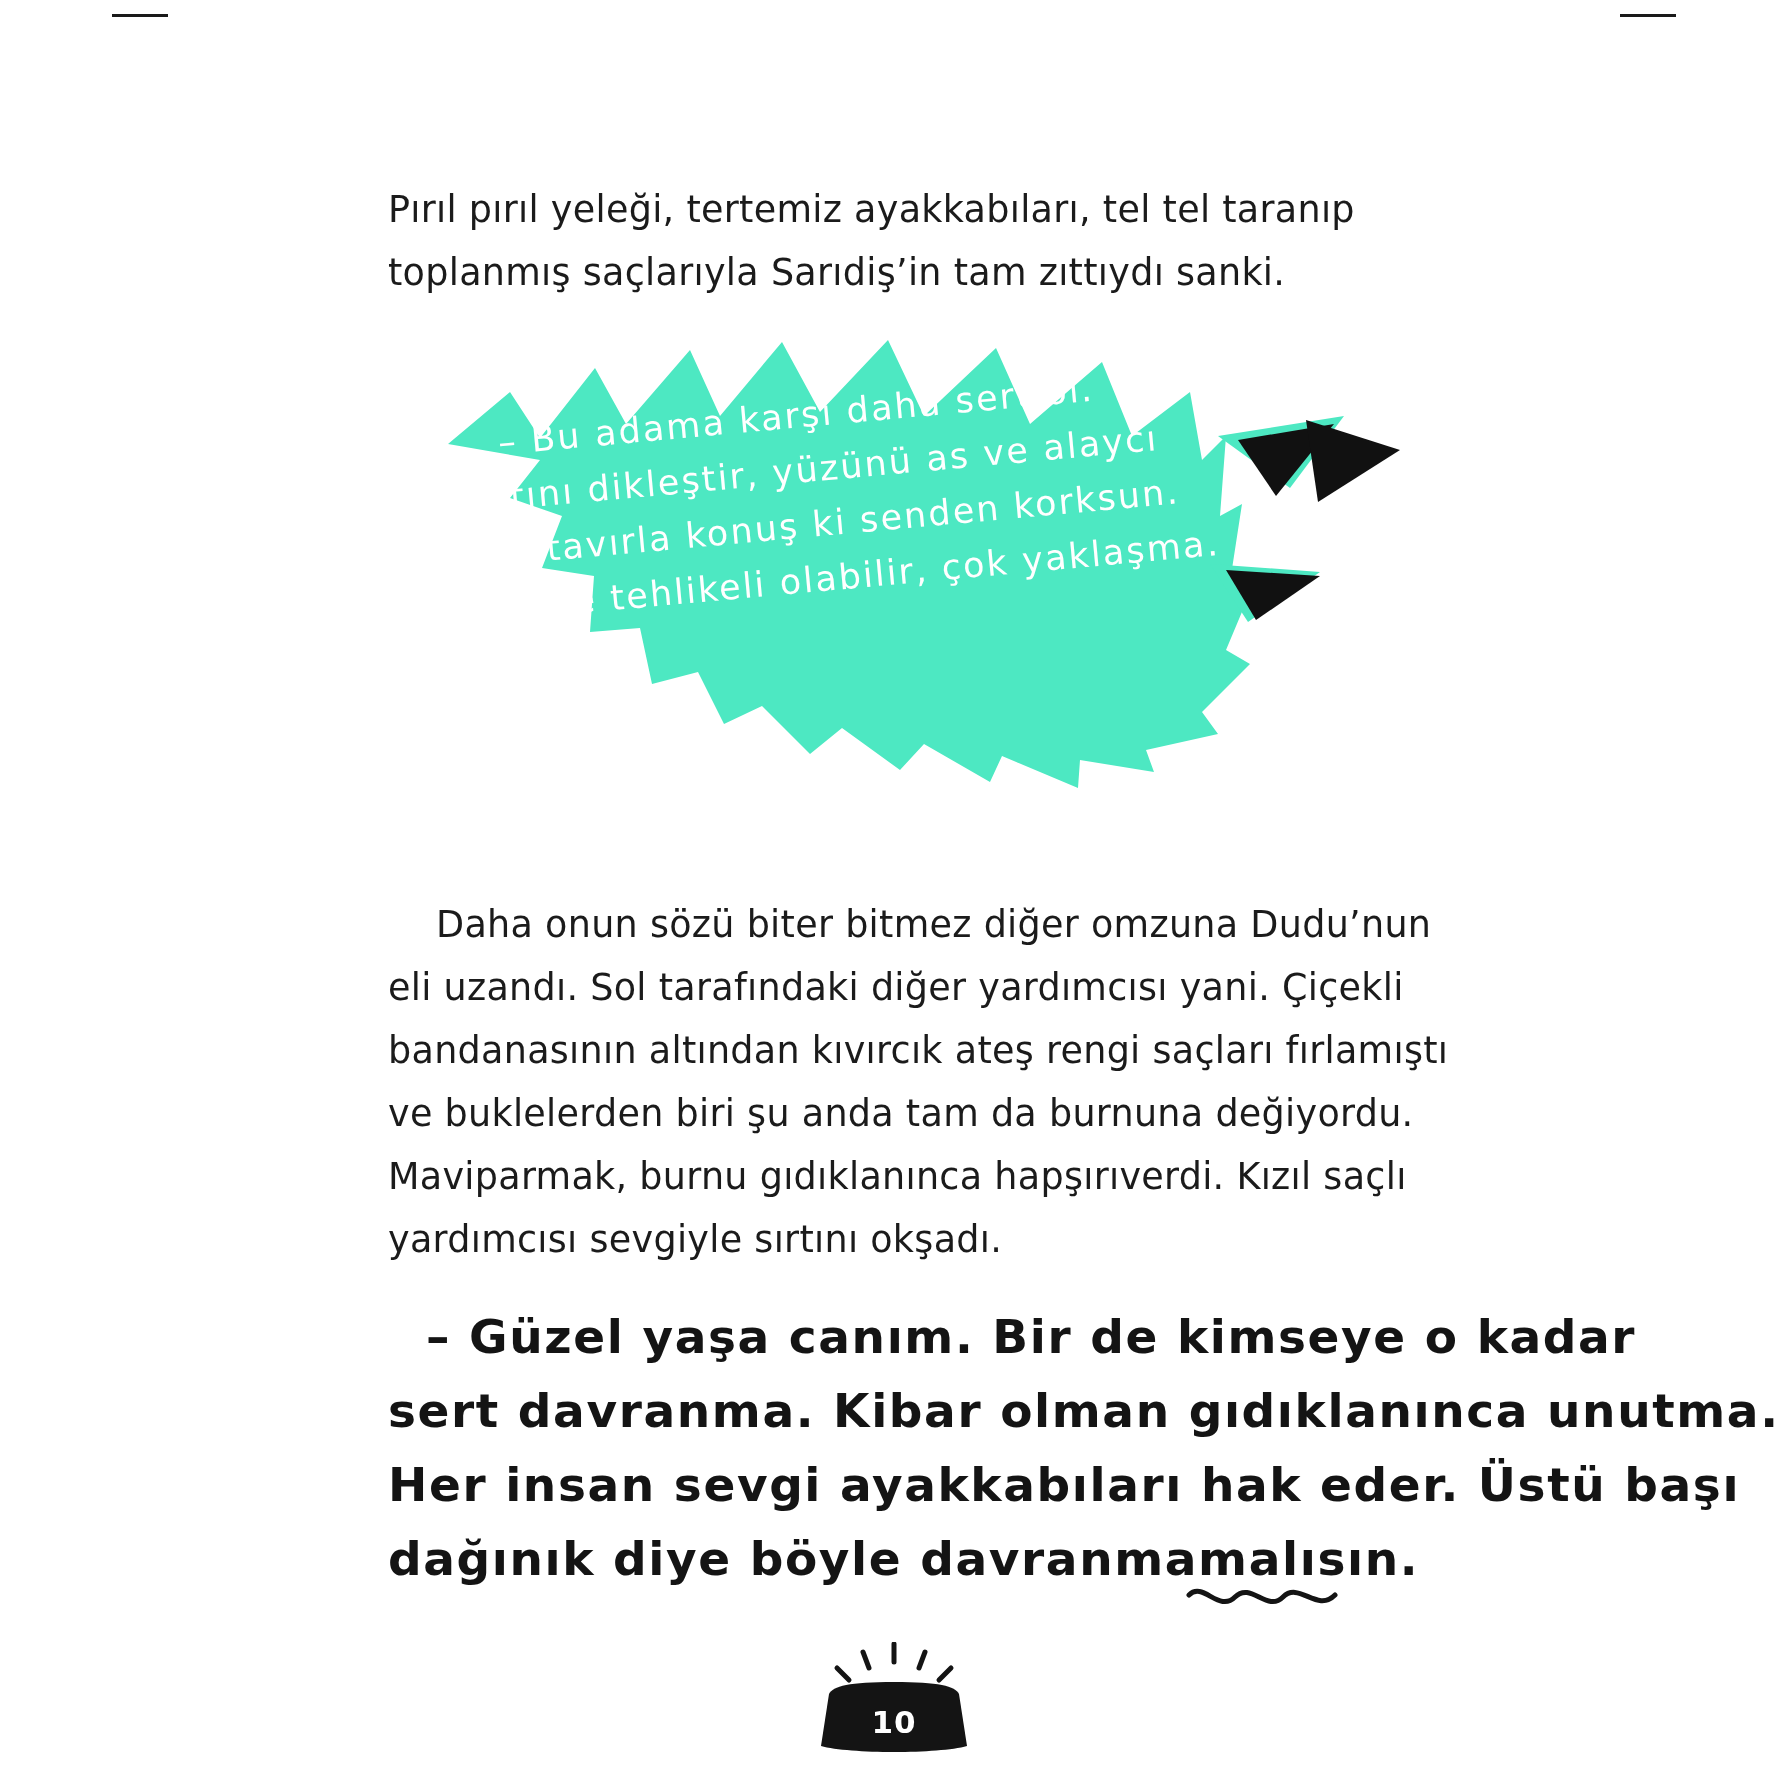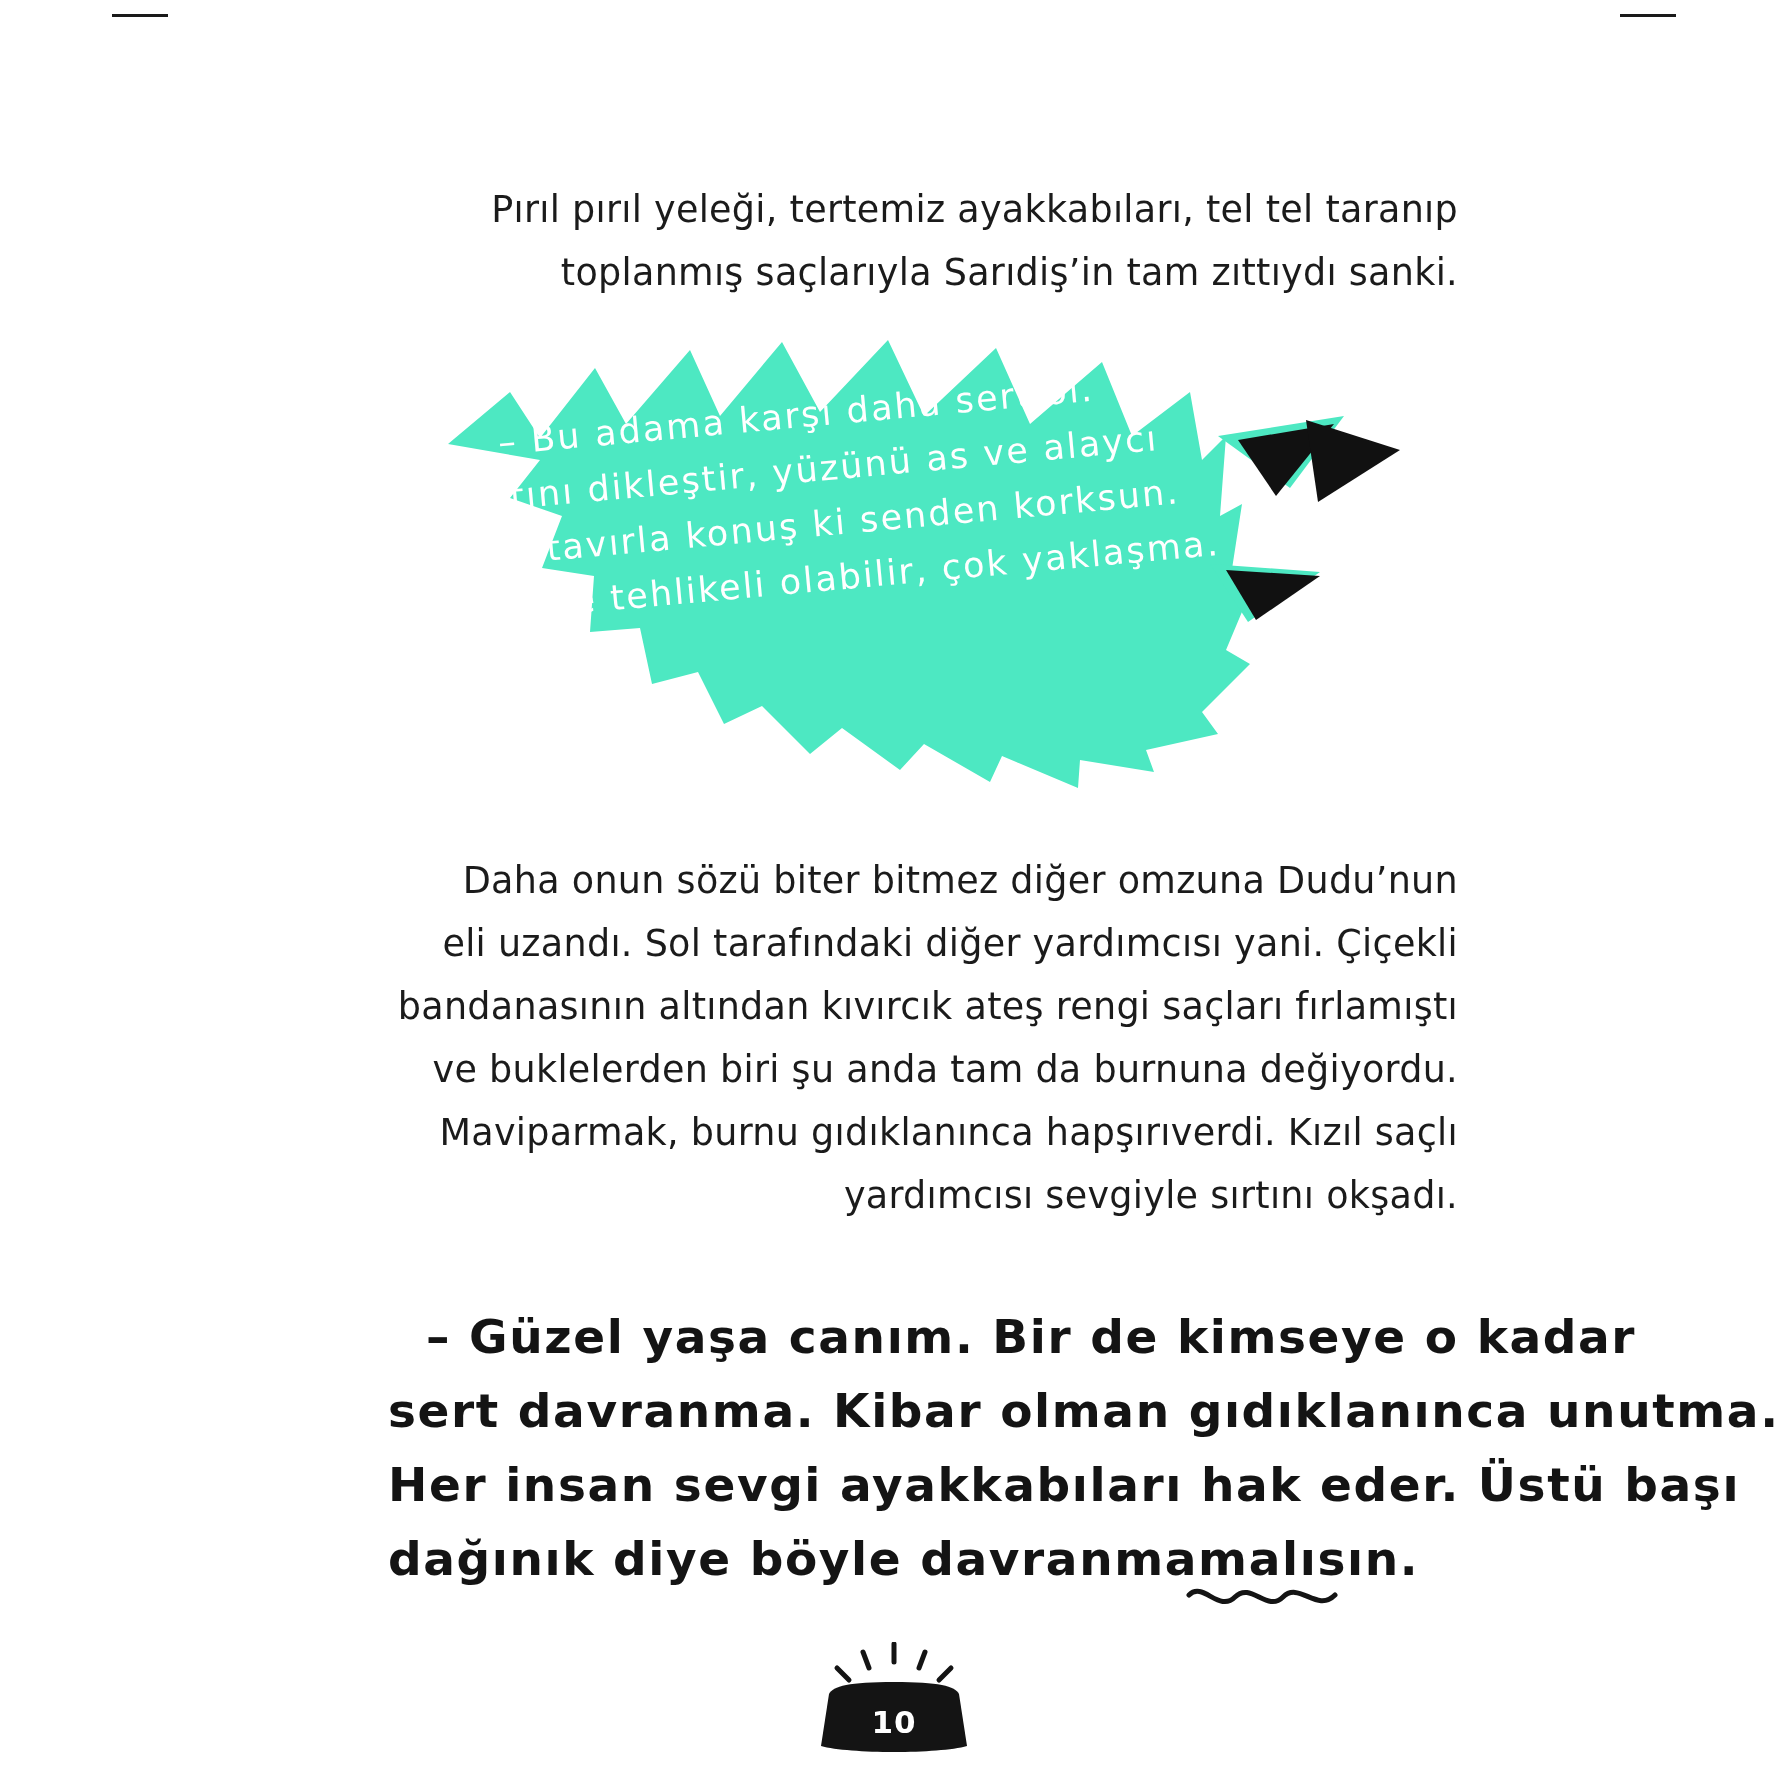--- a/index.html
+++ b/index.html
@@ -37,24 +37,23 @@
   .para {
     position: absolute;
     font-family: "DejaVu Sans", sans-serif;
     font-size: 36.5px;
     line-height: 63px;
     color: #1b1b1b;
     letter-spacing: 0.3px;
     font-weight: 400;
     width: 1070px;
     left: 388px;
-    text-align: right;
   }
   .para.p1 { top: 178px; }
-  .para.p2 { top: 849px; text-indent: 48px; }
+  .para.p2 { top: 893px; text-indent: 48px; }
 
   
   .blob-wrap {
     position: absolute;
     left: 390px;
     top: 320px;
     width: 1110px;
     height: 520px;
   }
   .blob-wrap svg { display: block; }

